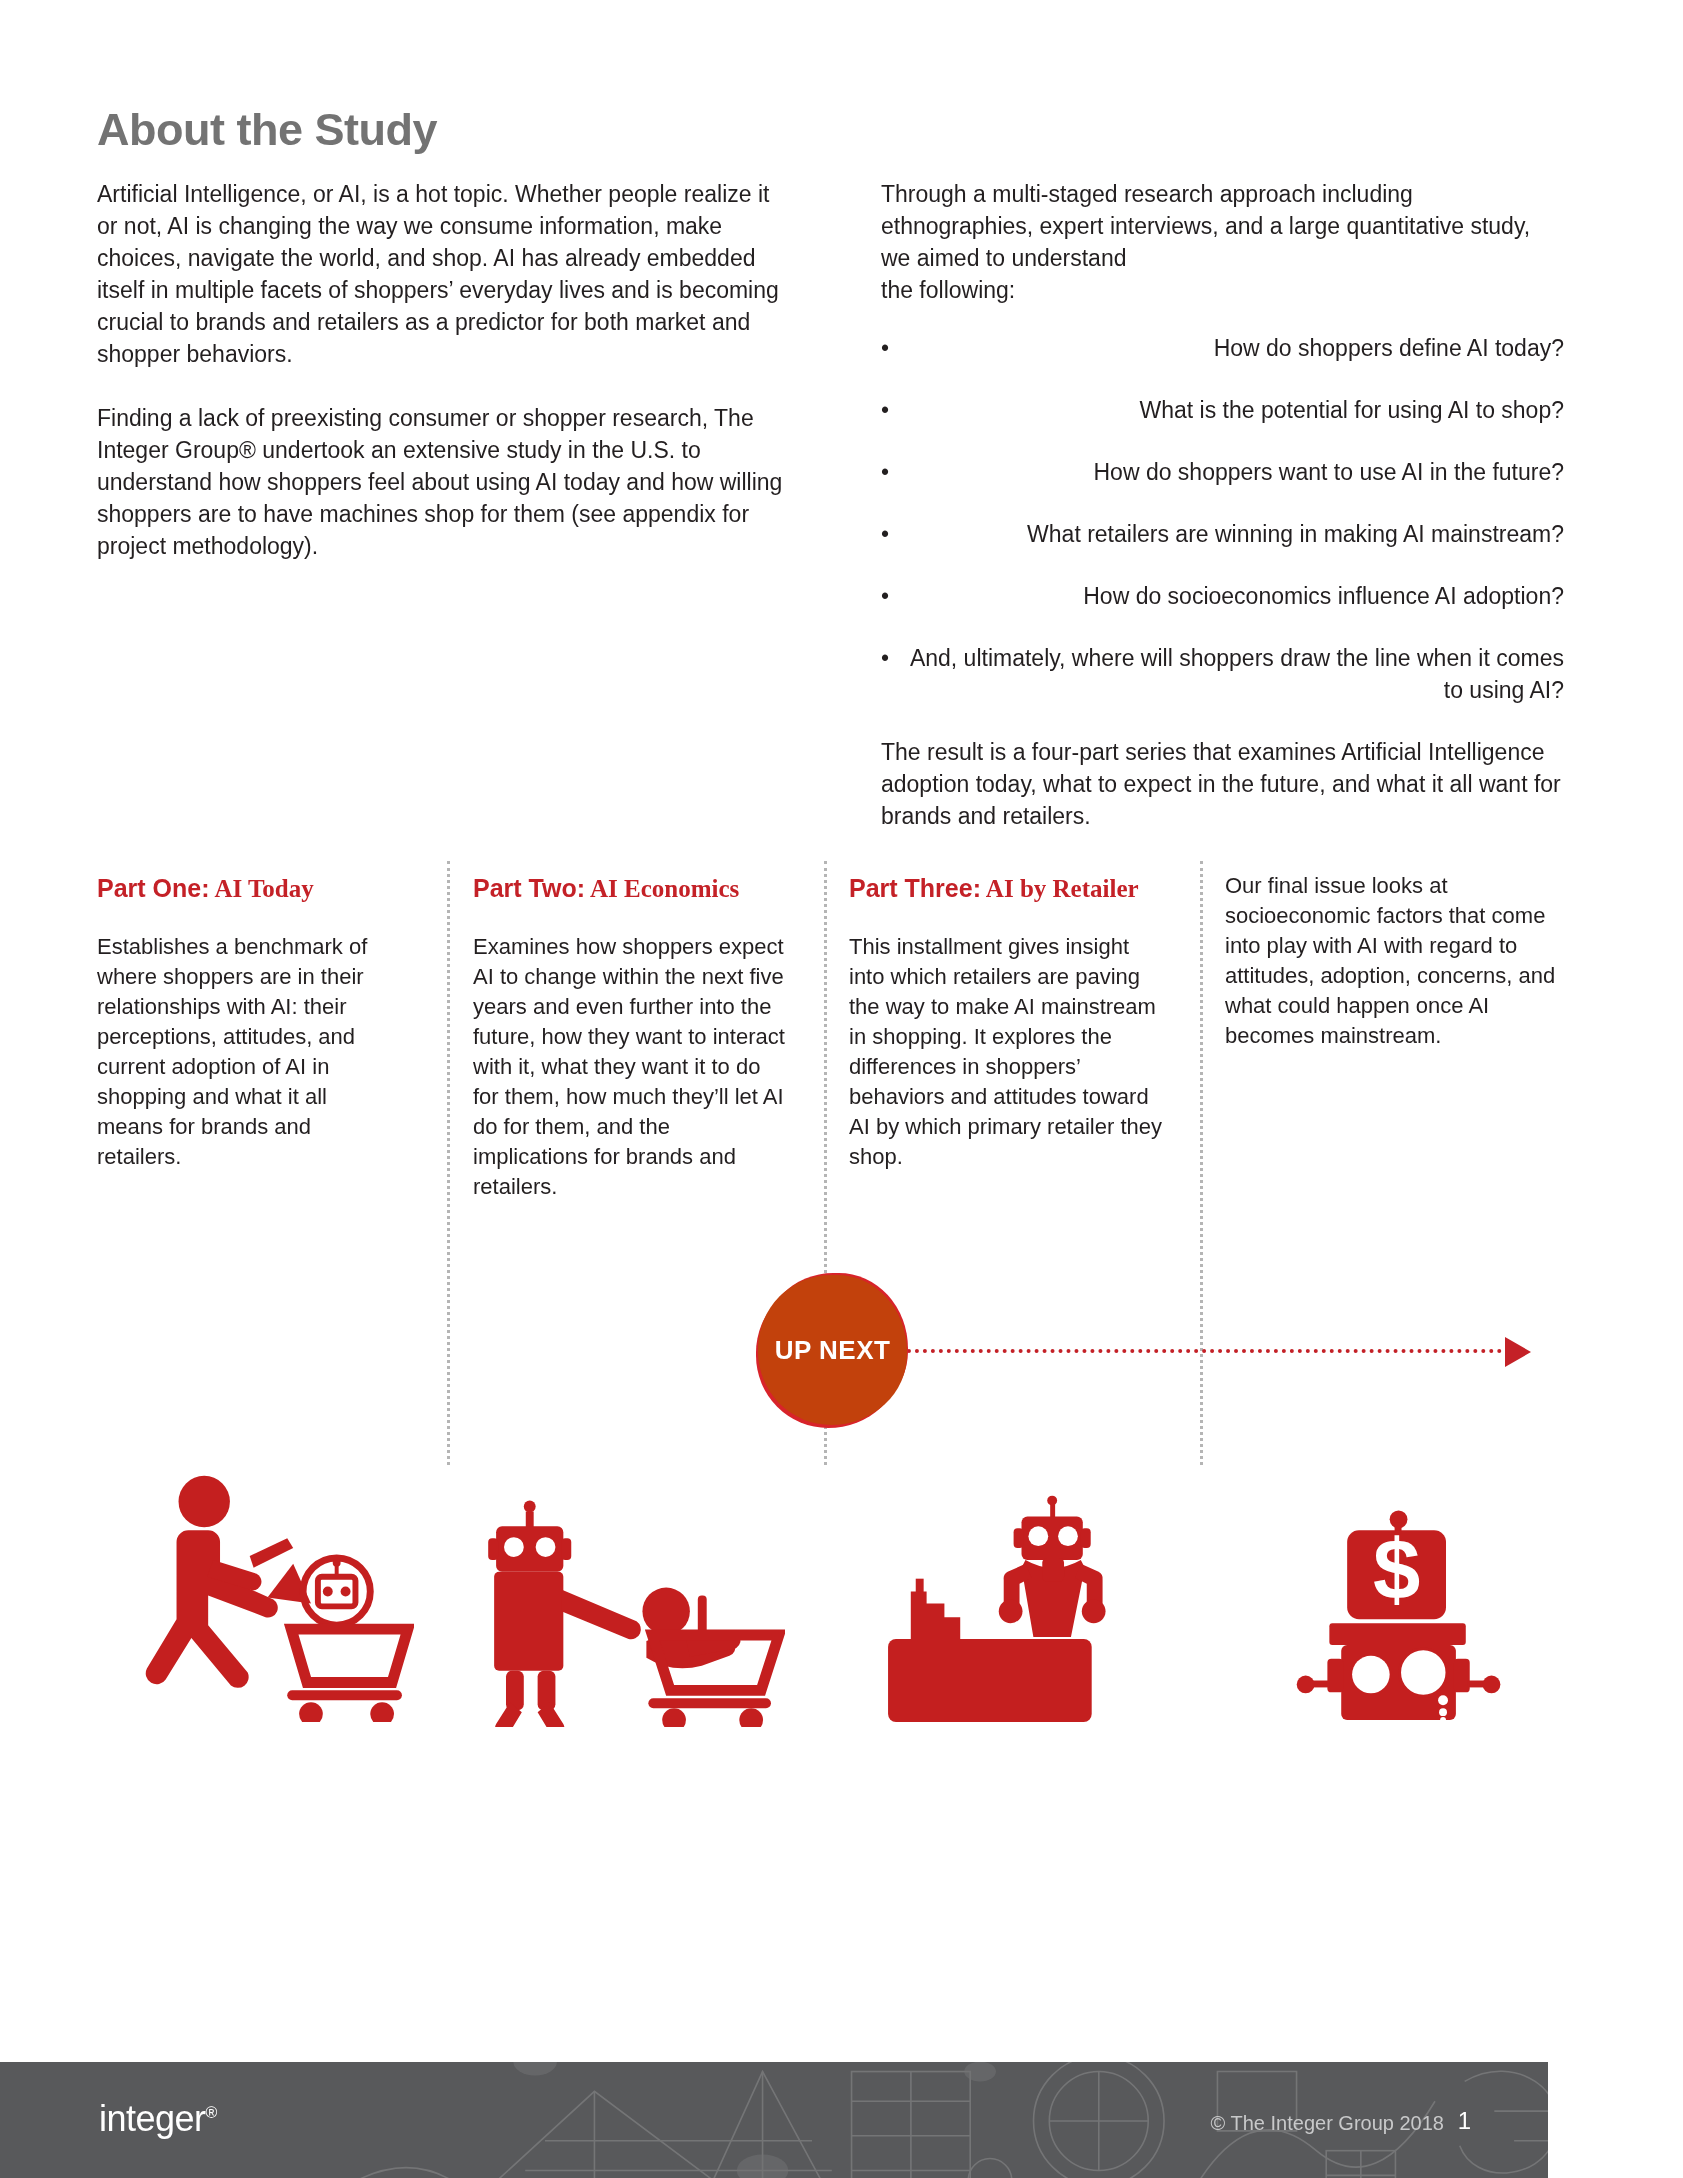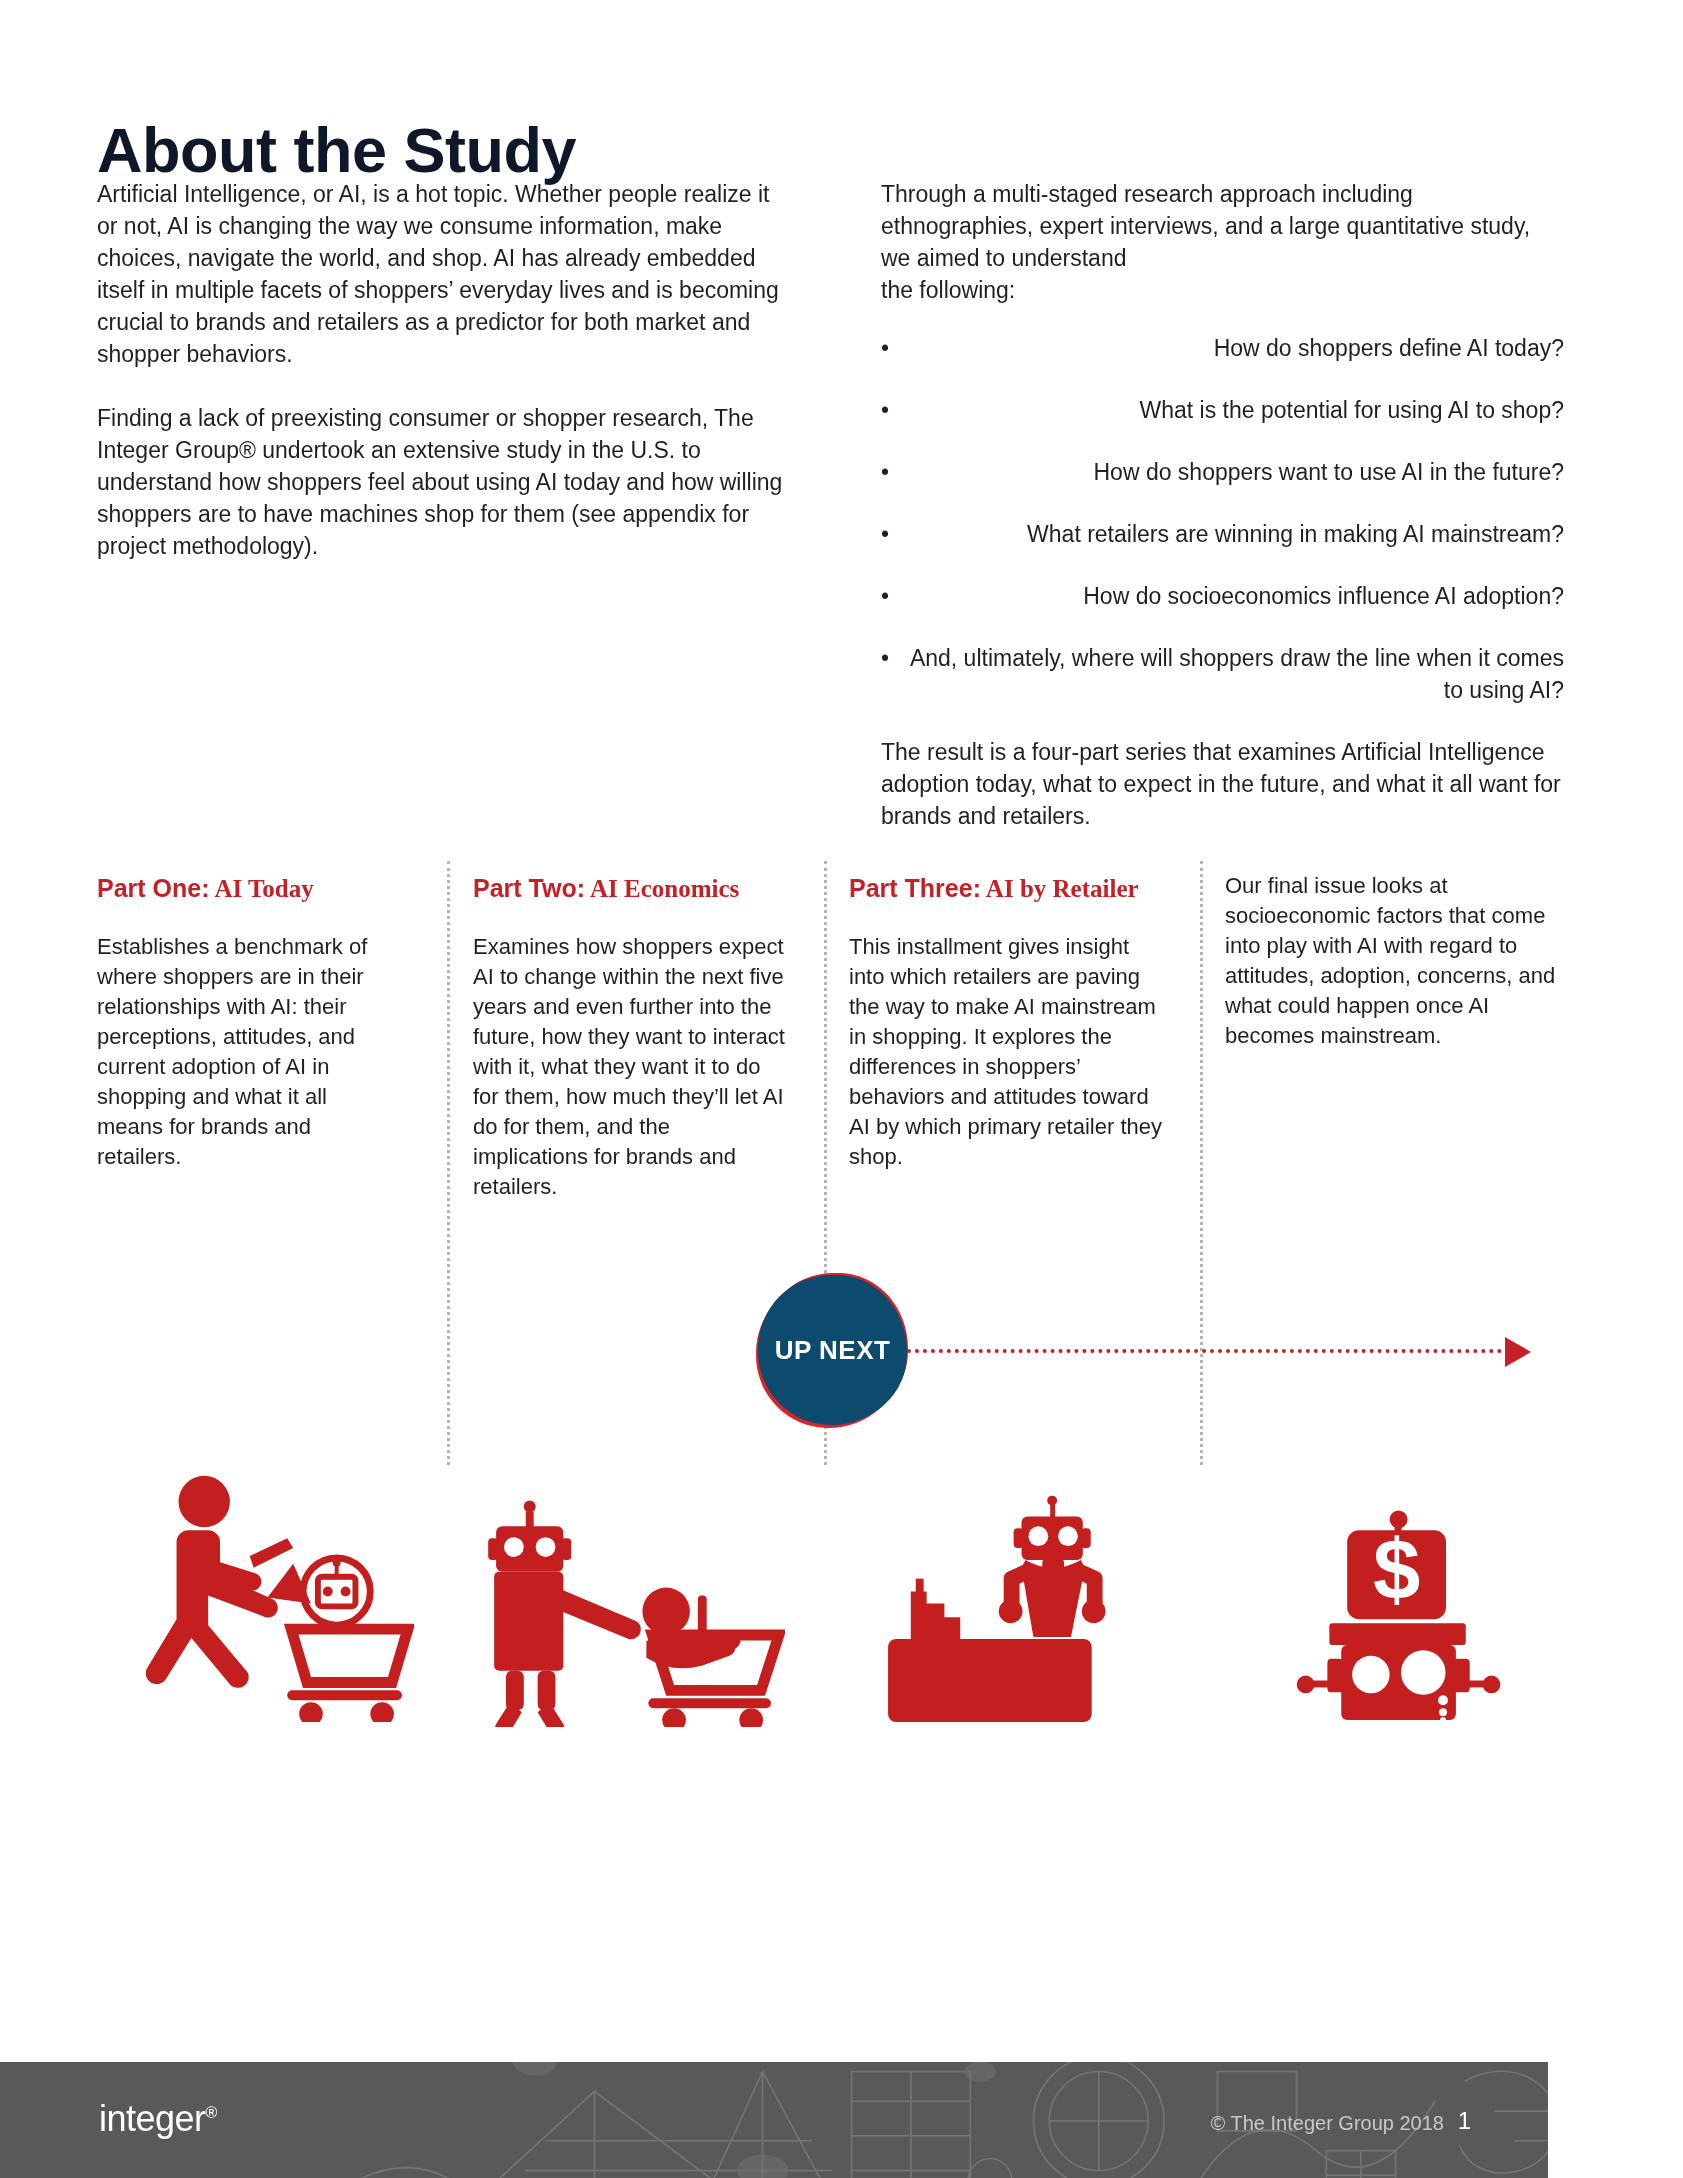--- a/index.html
+++ b/index.html
@@ -19,23 +19,23 @@
     position: absolute;
     inset: 0;
     background: #ffffff;
   }
 
   
   .title {
     position: absolute;
     left: 97px;
     top: 77px;
-    font-size: 63px;
+    font-size: 45px;
     font-weight: bold;
-    color: #0f172a;
+    color: #737373;
     letter-spacing: -0.5px;
     line-height: 1.0;
   }
 
   
   .intro-left {
     position: absolute;
     left: 97px;
     top: 178px;
     width: 693px;
@@ -150,21 +150,21 @@
     border-left: 26px solid #c42127;
     border-top: 15px solid transparent;
     border-bottom: 15px solid transparent;
   }
   .up-next {
     position: absolute;
     left: 758px;
     top: 1275px;
     width: 149px;
     height: 150px;
-    background: #0c4a6e;
+    background: #c2410c;
     border-radius: 50% 48% 52% 50% / 50% 52% 48% 50%;
     display: flex;
     align-items: center;
     justify-content: center;
     box-shadow: -3px 4px 0 -1px #d8232a, 2px -3px 0 -1px #d8232a;
   }
   .up-next span {
     color: #ffffff;
     font-size: 26px;
     font-weight: bold;

